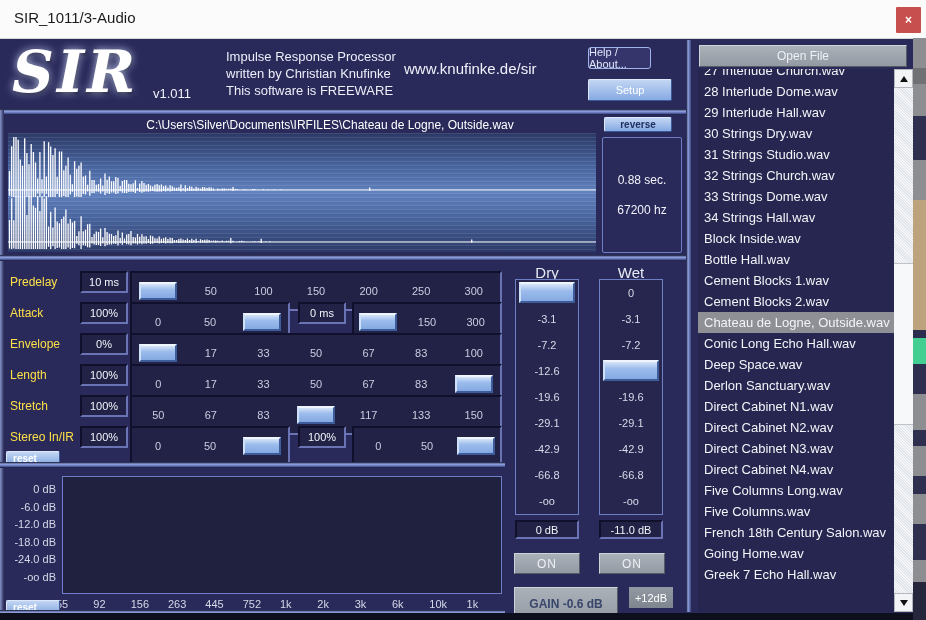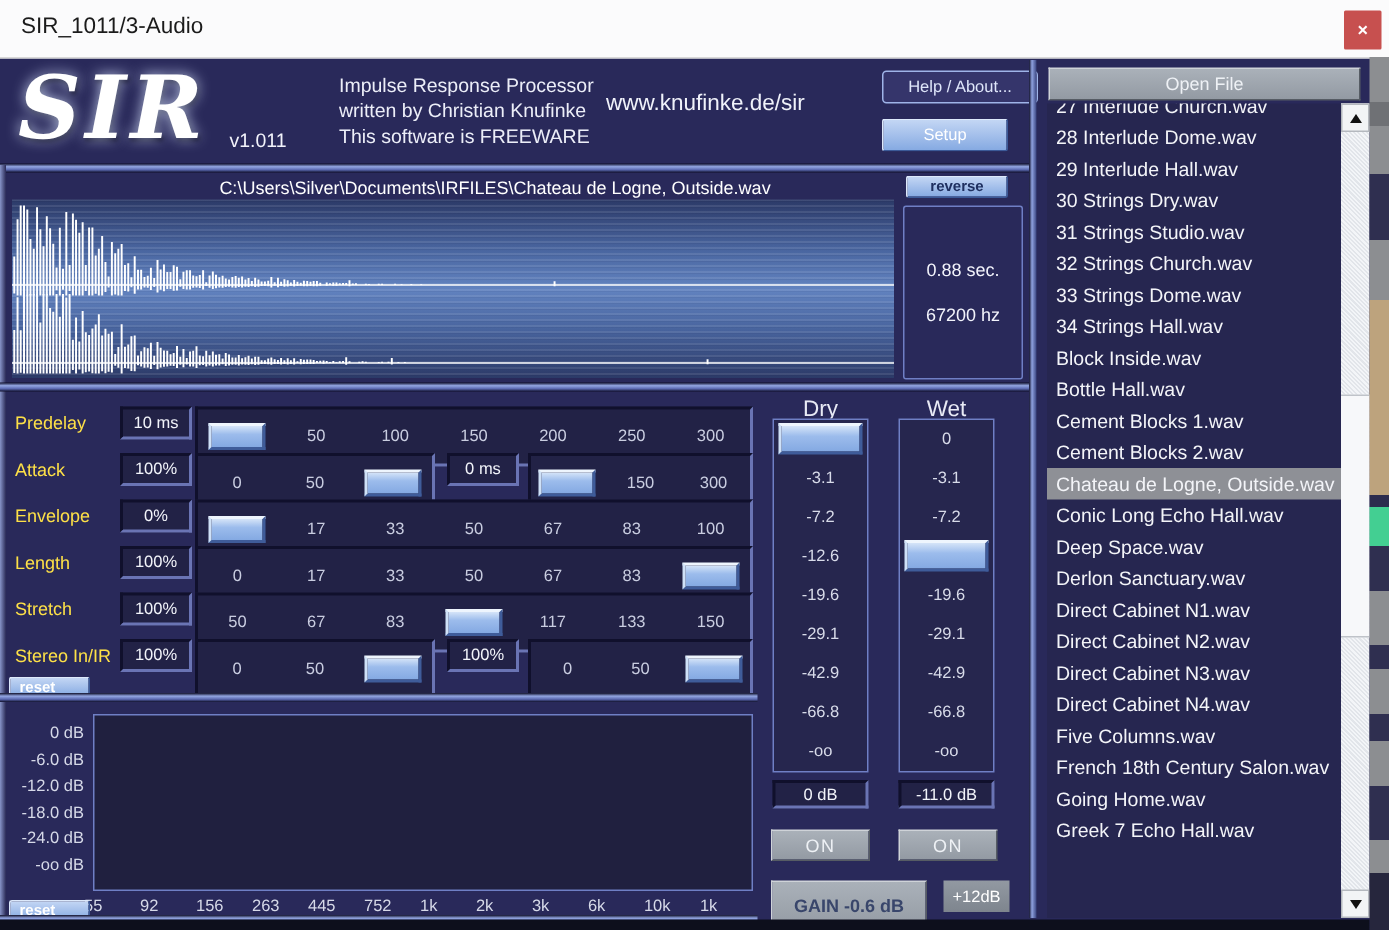--- a/index.html
+++ b/index.html
@@ -17,21 +17,21 @@
   .logo{position:absolute;left:12px;top:38px;font-family:"DejaVu Serif",serif;font-style:italic;font-weight:bold;
         font-size:58px;color:#fff;letter-spacing:3px;text-shadow:0 0 9px rgba(215,227,255,.85),1px 2px 3px rgba(0,0,25,.9);}
   .version{position:absolute;left:153px;top:86px;font-size:13px;color:#f2f3fb;}
   .tagline{position:absolute;left:226px;top:48px;font-size:13px;line-height:17px;color:#eceef8;}
   .website{position:absolute;left:404px;top:60px;font-size:15px;color:#f0f2fa;}
 
   .btn{display:flex;align-items:center;justify-content:center;box-sizing:border-box;cursor:default;}
   .btn-navy{background:#35356b;border:1px solid #9fb4e8;border-radius:3px;color:#dfe6fa;font-size:11px;}
   .btn-blue{background:linear-gradient(180deg,#c3d6f4,#86aae2);border:1px solid #dde9fb;border-right-color:#3c5a98;
             border-bottom-color:#3c5a98;border-radius:2px;color:#fff;font-size:11px;}
-  .btn-help{left:588px;top:47px;width:104px;height:22px;}
+  .btn-help{left:588px;top:47px;width:63px;height:22px;}
   .btn-setup{left:588px;top:79px;width:84px;height:22px;}
   .btn-reverse{left:604px;top:117px;width:68px;height:15px;font-size:10px;font-weight:bold;color:#1f3060;text-align:right;}
   .btn-reset{width:54px;height:14px;font-size:10px;font-weight:bold;justify-content:flex-start;padding-left:6px;}
   .reset-1{left:6px;top:451px;}
   .reset-2{left:6px;top:600px;}
 
   .hdiv{position:absolute;left:0;height:6px;background:linear-gradient(180deg,#10102a,#93a6e2 35%,#5a68b0 70%,#10102a);}
   .vdiv{position:absolute;left:686px;top:40px;width:5px;height:572px;background:linear-gradient(90deg,#10102a,#8fa2e0 40%,#3a4580);}
   .vdiv-left{position:absolute;left:0;top:110px;width:4px;height:502px;background:linear-gradient(90deg,#8794c8,#2a2a56);}
 
@@ -328,20 +328,21 @@
         <div class="fitem">Cement Blocks 1.wav</div>
         <div class="fitem">Cement Blocks 2.wav</div>
         <div class="fitem selected">Chateau de Logne, Outside.wav</div>
         <div class="fitem">Conic Long Echo Hall.wav</div>
         <div class="fitem">Deep Space.wav</div>
         <div class="fitem">Derlon Sanctuary.wav</div>
         <div class="fitem">Direct Cabinet N1.wav</div>
         <div class="fitem">Direct Cabinet N2.wav</div>
         <div class="fitem">Direct Cabinet N3.wav</div>
         <div class="fitem">Direct Cabinet N4.wav</div>
+        <div class="fitem">Five Columns Long.wav</div>
         <div class="fitem">Five Columns.wav</div>
         <div class="fitem">French 18th Century Salon.wav</div>
         <div class="fitem">Going Home.wav</div>
         <div class="fitem">Greek 7 Echo Hall.wav</div>
       </div>
   </div>
   <div class="scrollbar">
     <div class="scroll-btn" style="top:0;">
       <div class="tri-up"></div>
     </div>

